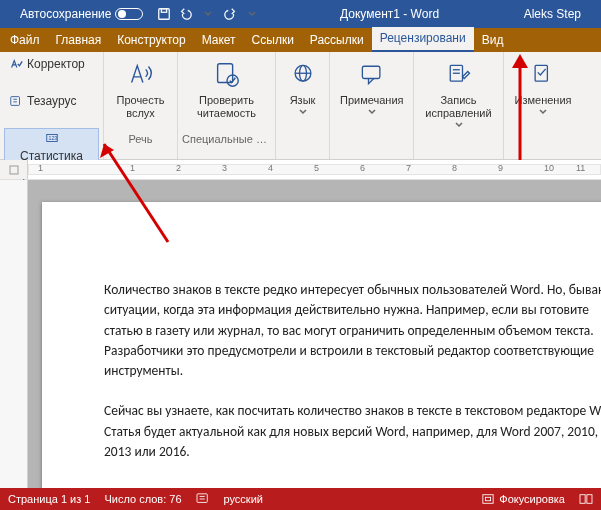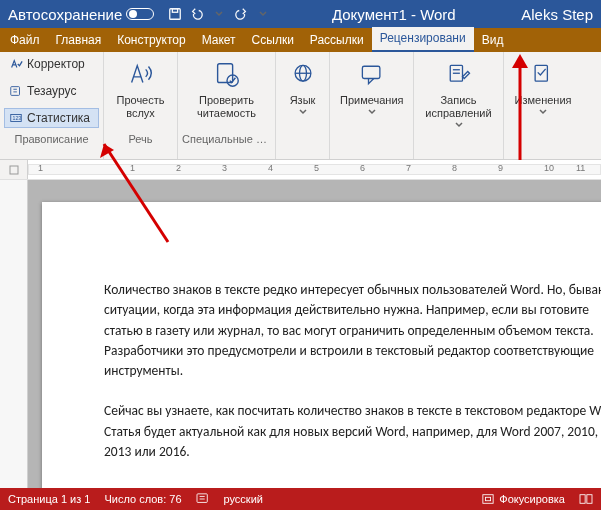--- a/index.html
+++ b/index.html
@@ -1,41 +1,41 @@
 <!DOCTYPE html>
 <html><head>
 <meta charset="utf-8">
 <style>
   * { box-sizing: border-box; margin: 0; padding: 0; font-family: "Segoe UI", Tahoma, sans-serif; }
   body { width: 601px; height: 510px; overflow: hidden; background: #fff; font-size: 12px; color: #333; position: relative; }
   
-  .titlebar { height: 28px; background: #2b579a; display: flex; align-items: center; color: #fff; font-size: 15px; padding: 0 8px; }
+  .titlebar { height: 28px; background: #2b579a; display: flex; align-items: center; color: #fff; font-size: 12px; padding: 0 20px; }
   .titlebar .autosave-label { margin-right: 4px; }
   .titlebar .autosave-toggle { width: 28px; height: 12px; border: 1px solid #fff; border-radius: 6px; position: relative; margin-right: 10px; }
   .titlebar .autosave-toggle::before { content: ""; position: absolute; width: 8px; height: 8px; background: #fff; border-radius: 50%; top: 1px; left: 2px; }
   .titlebar .qicon { width: 18px; height: 18px; display: flex; align-items: center; justify-content: center; margin: 0 2px; opacity: .95; }
   .titlebar svg { stroke: #fff; fill: none; stroke-width: 1.5; }
   .titlebar .doc-title { flex: 1; text-align: center; }
   .titlebar .user { margin-left: 8px; }
   
   .tabs { height: 24px; background: #a16207; display: flex; align-items: flex-end; padding: 0 2px; font-size: 12px; }
   .tab { color: #fff; padding: 4px 8px 5px; cursor: pointer; white-space: nowrap; }
   .tab.active { background: #f3f2f1; color: #2b579a; border-bottom: 2px solid #2b579a; }
   
   .ribbon { height: 108px; background: #f3f2f1; display: flex; border-bottom: 1px solid #d0d0d0; }
   .group { border-right: 1px solid #d9d9d9; display: flex; flex-direction: column; padding: 2px 4px 0; }
   .group-body { flex: 1; display: flex; align-items: flex-start; gap: 2px; }
   .group-label { text-align: center; font-size: 11px; color: #666; padding: 2px 0 14px; white-space: nowrap; overflow: hidden; text-overflow: ellipsis; }
   .small-btn { display: flex; align-items: center; gap: 4px; padding: 2px 4px; font-size: 12px; color: #333; cursor: pointer; border: 1px solid transparent; }
-  .small-btn.active { background: #d4e2f4; border: 1px solid #a3bde3; }
+  .small-btn.active { background: #d4e2f4; border: 1px solid #a3bde3; flex-direction: column; }
   .small-btn svg, .big-btn svg { stroke: #2b579a; }
   .big-btn { display: flex; flex-direction: column; align-items: center; justify-content: flex-start; padding: 4px 6px 0; font-size: 11px; color: #333; cursor: pointer; text-align: center; line-height: 1.2; width: 74px; }
   .big-btn .icon-slot { height: 34px; display: flex; align-items: center; justify-content: center; margin-bottom: 2px; }
   .big-btn .chev { margin-top: 2px; }
-  .vcol { display: flex; flex-direction: column; gap: 7px; }
+  .vcol { display: flex; flex-direction: column; gap: 17px; }
   
   .ruler-row { height: 20px; background: #fff; display: flex; font-size: 9px; color: #666; border-bottom: 1px solid #e0e0e0; }
   .ruler-corner { width: 28px; background: #f3f2f1; border-right: 1px solid #d0d0d0; display:flex; align-items:center; justify-content:center; }
   .h-ruler { flex: 1; position: relative; background: #fff; overflow: hidden; }
   .h-ruler .track { position:absolute; top:4px; bottom:4px; left:0; right:0; background:#f7f7f7; border:1px solid #e4e4e4; }
   .h-ruler .num { position: absolute; top: 3px; font-size: 9px; color:#777; }
   
   .workspace { display: flex; height: 308px; background: #b5b5b5; }
   .v-ruler { width: 28px; background: #f7f7f7; border-right: 1px solid #d0d0d0; }
   .doc-scroll { flex: 1; overflow: hidden; position: relative; }

